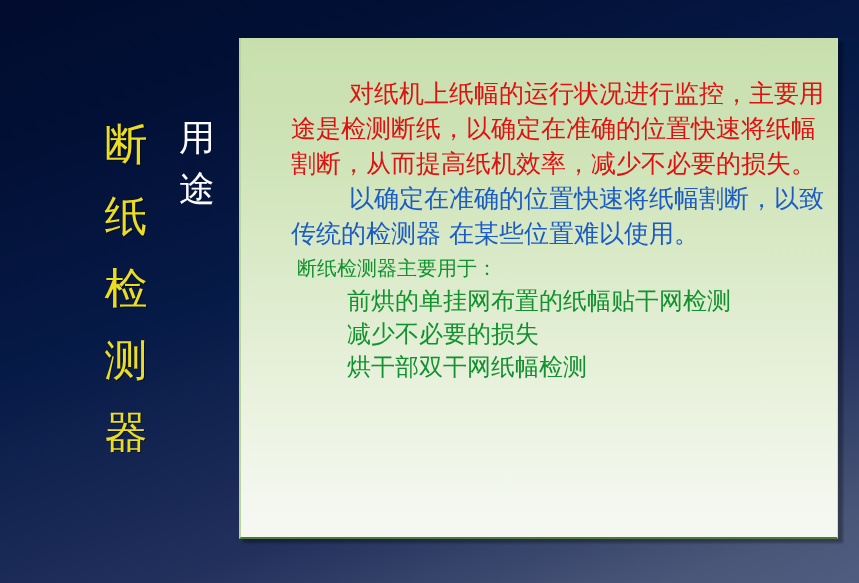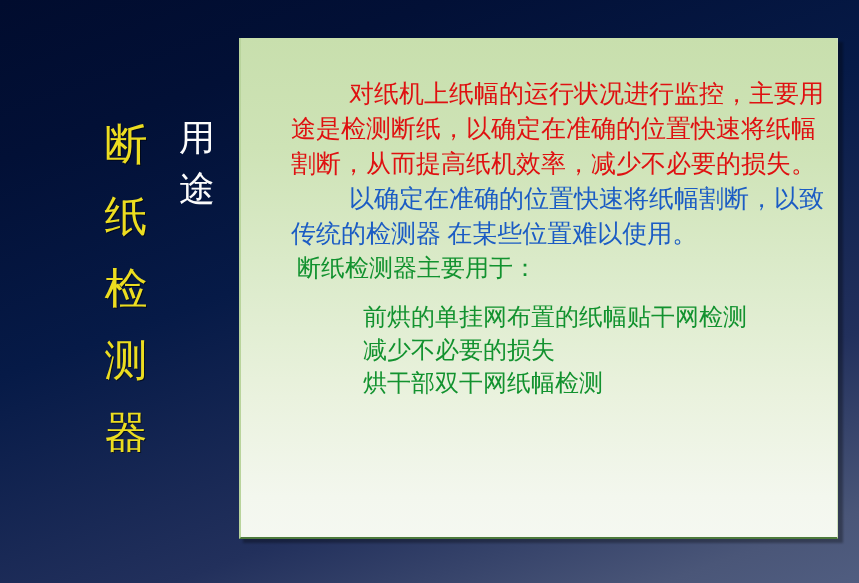--- a/index.html
+++ b/index.html
@@ -109,39 +109,38 @@
     line-height: 35px;
     letter-spacing: 0px;
   }
   .para.blue {
     color: #1b5cc4;
     font-size: 25px;
     line-height: 35px;
   }
   .para.green-head {
     color: #12922f;
-    font-size: 24px;
+    font-size: 20px;
     line-height: 34px;
     margin-left: 6px;
   }
   ul#green-list {
     list-style: none;
-    margin: 16px;
+    margin: 0;
     padding: 0 0 0 56px;
   }
   ul#green-list li {
     color: #12922f;
     font-size: 24px;
     line-height: 33px;
     font-family: "DejaVu Sans", "Liberation Sans", sans-serif;
   }
   .indent {
     text-indent: 58px;
     display: block;
-    font-family: Liberation Serif, serif;
   }
 </style>
 </head>
 <body>
 
 <div id="slide">
 
   <div id="title-vertical">
     <span class="ch">断</span>
     <span class="ch">纸</span>

